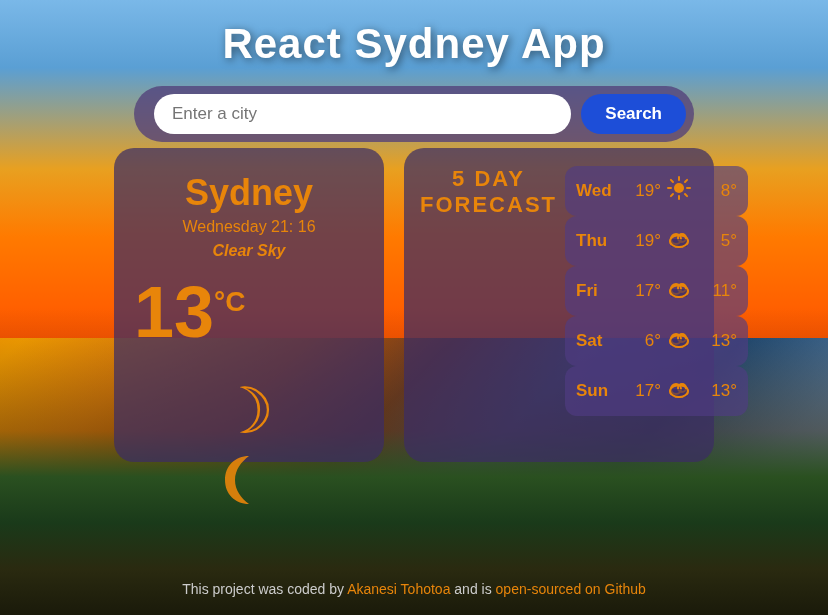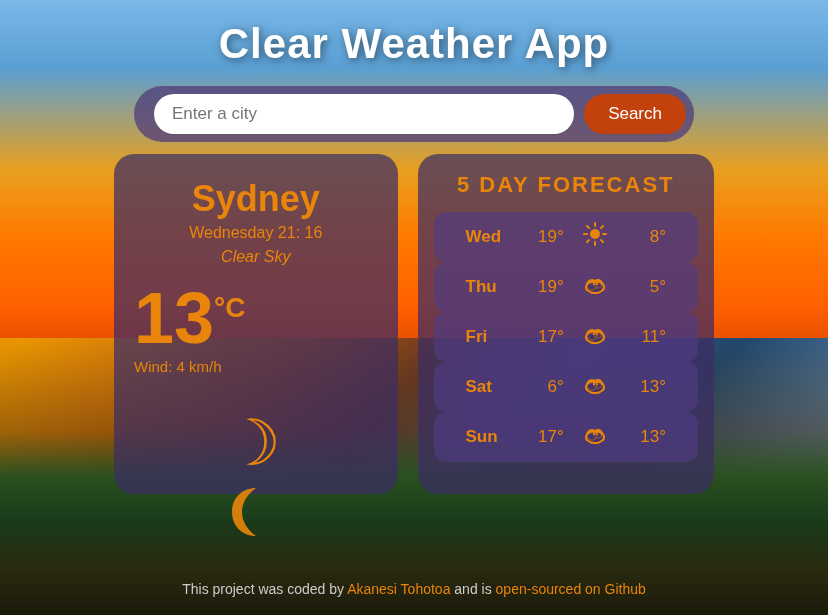--- a/index.html
+++ b/index.html
@@ -80,43 +80,43 @@
       letter-spacing: 1px;
     }
 
     .search-bar {
       display: flex;
       align-items: center;
       background: rgba(80, 60, 120, 0.75);
       border-radius: 50px;
       padding: 8px 8px 8px 20px;
       width: 560px;
-      margin-bottom: 12px;
+      margin-bottom: 6px;
       gap: 10px;
     }
 
     .search-input {
       flex: 1;
       background: white;
       border: none;
       outline: none;
       border-radius: 30px;
       padding: 10px 18px;
       font-size: 17px;
       color: #333;
     }
 
     .search-button {
-      background: #c2410c;
+      background: #1d4ed8;
       color: white;
       border: none;
       border-radius: 30px;
       padding: 10px 24px;
       font-size: 17px;
-      font-weight: normal;
+      font-weight: bold;
       cursor: pointer;
       white-space: nowrap;
     }
 
     .weather-container {
       display: flex;
       gap: 20px;
       width: 600px;
     }
 
@@ -143,20 +143,21 @@
       font-size: 16px;
       color: #e8850a;
       margin-bottom: 6px;
     }
 
     .city-condition {
       font-style: italic;
       font-size: 16px;
       color: #e8850a;
       margin-bottom: 16px;
+      font-weight: bold;
     }
 
     .temp-row {
       display: flex;
       align-items: flex-start;
       width: 100%;
       justify-content: space-between;
       margin-bottom: 16px;
       flex-direction: column;
     }
@@ -184,40 +185,40 @@
       line-height: 1.7;
     }
 
     
     .forecast-panel {
       background: rgba(60, 45, 100, 0.72);
       border-radius: 20px;
       padding: 18px 16px;
       width: 310px;
       display: flex;
-      flex-direction: column;
+      flex-direction: row;
       gap: 8px;
     }
 
     .forecast-title {
       font-size: 22px;
       font-weight: bold;
       color: #e8850a;
       text-align: center;
       margin-bottom: 6px;
       letter-spacing: 2px;
     }
 
     .forecast-row {
       background: rgba(80, 60, 130, 0.65);
       border-radius: 12px;
       display: flex;
       align-items: center;
       justify-content: space-between;
-      padding: 9px 32px;
+      padding: 9px 11px;
       color: #e8850a;
       font-size: 17px;
     }
 
     .forecast-day {
       width: 40px;
       font-weight: bold;
     }
 
     .forecast-high {
@@ -264,41 +265,40 @@
       color: #e8850a;
     }
   </style>
 </head>
 <body>
 
 <div class="bg"></div>
 
 <div class="content">
 
-  <h1 class="app-title">Clear Weather App</h1>
+  <h1 class="app-title">React Sydney App</h1>
 
   <div class="search-bar">
     <input class="search-input" type="text" placeholder="Enter a city" style="">
     <button class="search-button">Search</button>
   </div>
 
   <div class="weather-container">
 
     <div class="current-weather">
       <div class="city-name">Sydney</div>
       <div class="city-date">Wednesday 21: 16</div>
       <div class="city-condition">Clear Sky</div>
 
       <div class="temp-row">
         <div style="display:flex;align-items:flex-start;">
           <span class="temperature">13</span>
           <span class="temp-unit">°C</span>
         </div>
         <div class="weather-details">
-          <span>Wind: 4 km/h</span>
         </div>
       </div>
 
       <div class="crescent-moon">
         <svg width="64" height="64" viewBox="0 0 64 64">
           <path d="M32 8 C18 8 8 18 8 32 C8 46 18 56 32 56 C24 50 18 42 18 32 C18 22 24 14 32 8 Z" fill="#e8850a" opacity="0.9"></path>
         </svg>
       </div>
     </div>
 

